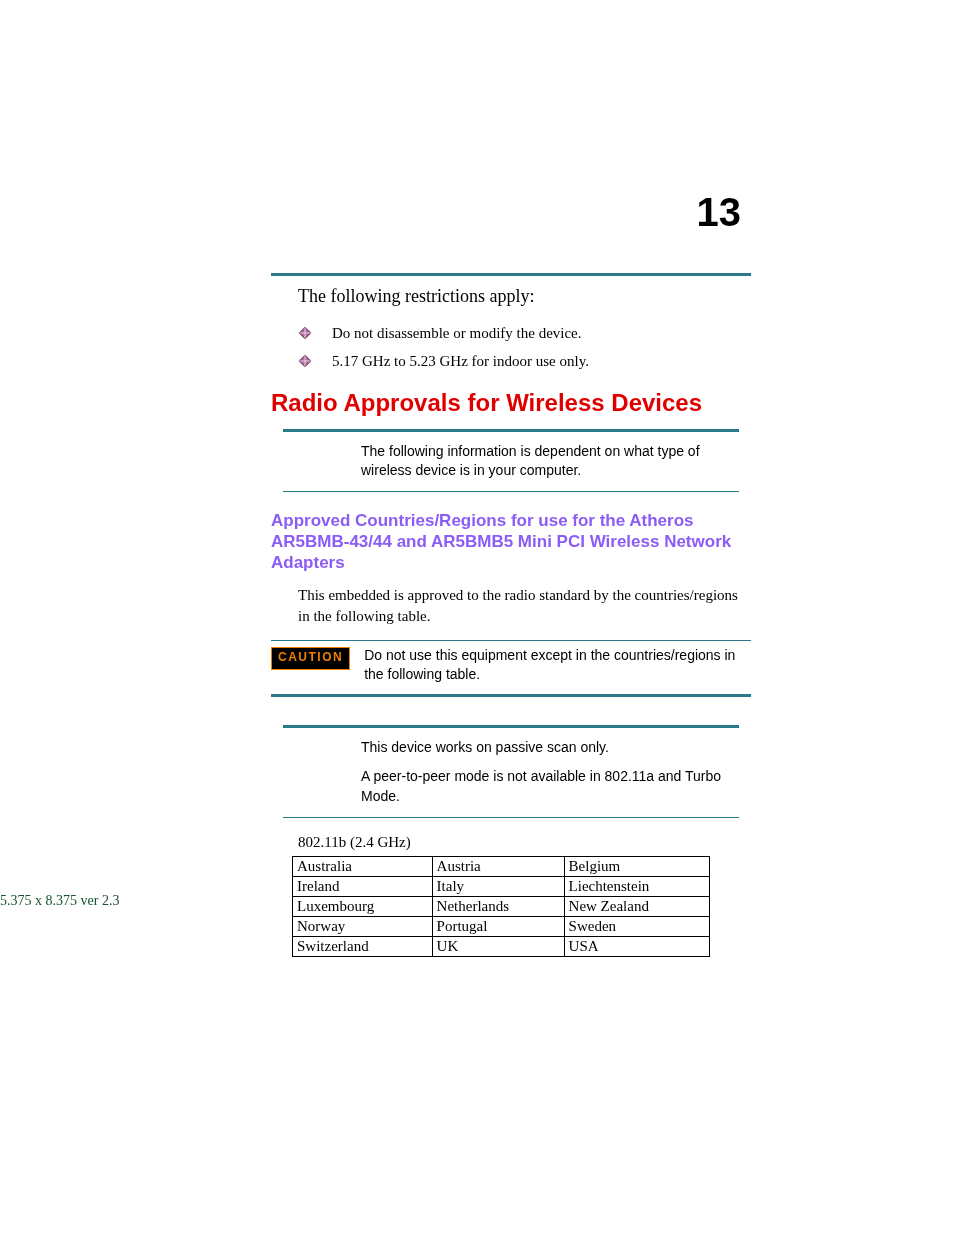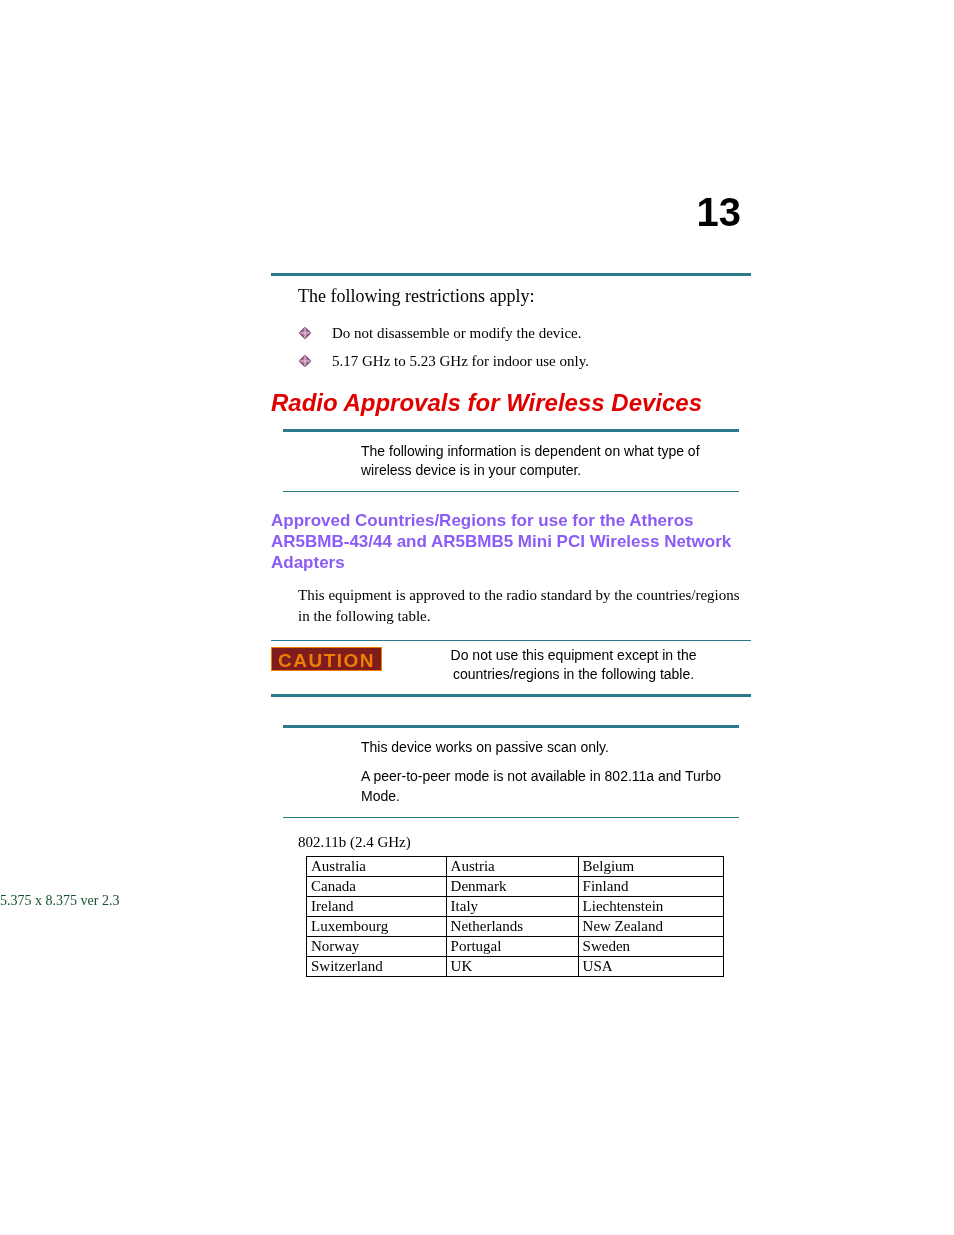--- a/index.html
+++ b/index.html
@@ -59,21 +59,20 @@
     top: 2px;
     width: 14px;
     height: 14px;
   }
   h1.section {
     margin: 10px 0 8px 0;
     font-family: Arial, Helvetica, sans-serif;
     font-weight: bold;
     color: #e00000;
     font-size: 24px;
-    font-style: italic;
   }
   .note-block {
     margin: 12px;
   }
   .note-block .note-text {
     font-family: Arial, Helvetica, sans-serif;
     font-size: 14px;
     margin: 10px 0 10px 78px;
     line-height: 1.4;
     padding-right: 2px;
@@ -92,45 +91,44 @@
     line-height: 1.35;
   }
   .caution-row {
     display: flex;
     align-items: flex-start;
     margin: 0;
   }
   .caution-badge {
     flex: 0 0 auto;
     border: 1.5px solid #ef7f00;
-    padding: 3px 6px 0 6px;
-    font-family: Arial, Helvetica, sans-serif;
-    font-weight: bold;
-    font-size: 19px;
+    padding: 3px 6px 6px 6px;
+    font-family: Arial, Helvetica, sans-serif;
+    font-weight: bold;
+    font-size: 12px;
     letter-spacing: 1.5px;
     color: #ef7f00;
-    background: #7f1d1d;
+    background: #000000;
     margin-right: 14px;
     line-height: 1;
     margin-top:1px;
   }
   .caution-text {
     font-family: Arial, Helvetica, sans-serif;
     font-size: 14px;
     line-height: 1.35;
-    text-align: center;
   }
   .hr-after-caution { margin-top: 10px; margin-bottom: 28px; }
   .table-title {
     font-size: 15px;
     margin: 16px 0 5px 27px;
   }
   table.countries {
     border-collapse: collapse;
-    margin-left: 35px;
+    margin-left: 21px;
     width: 418px;
     font-size: 15px;
   }
   table.countries td {
     border: 1px solid #000;
     padding: 1px 4px 1px 4px;
     vertical-align: top;
   }
   .footer {
     position: absolute;
@@ -185,21 +183,21 @@
   <h1 class="section">Radio Approvals for Wireless Devices</h1>
 
   <div class="note-block">
     <hr class="rule-teal-thick">
     <p class="note-text">The following information is dependent on what type of wireless device is in your computer.</p>
     <hr class="rule-teal-thin">
   </div>
 
   <h2 class="subsection">Approved Countries/Regions for use for the Atheros AR5BMB-43/44 and AR5BMB5 Mini PCI Wireless Network Adapters</h2>
 
-  <p class="body-indent">This equipment is approved to the radio standard by the countries/regions in the following table.</p>
+  <p class="body-indent">This embedded is approved to the radio standard by the countries/regions in the following table.</p>
 
   <hr class="rule-teal-thin" style="margin-bottom:5px;">
   <div class="caution-row">
     <span class="caution-badge">CAUTION</span>
     <span class="caution-text">Do not use this equipment except in the countries/regions in the following table.</span>
   </div>
   <hr class="rule-teal-thick hr-after-caution">
 
   <div class="note-block">
     <hr class="rule-teal-thick">
@@ -211,25 +209,20 @@
   <p class="table-title">802.11b (2.4 GHz)</p>
 
   <table class="countries">
     <tbody id="countries-body">
         <tr>
           <td>Australia</td>
           <td>Austria</td>
           <td>Belgium</td>
         </tr>
         <tr>
-          <td>Canada</td>
-          <td>Denmark</td>
-          <td>Finland</td>
-        </tr>
-        <tr>
           <td>Ireland</td>
           <td>Italy</td>
           <td>Liechtenstein</td>
         </tr>
         <tr>
           <td>Luxembourg</td>
           <td>Netherlands</td>
           <td>New Zealand</td>
         </tr>
         <tr>

